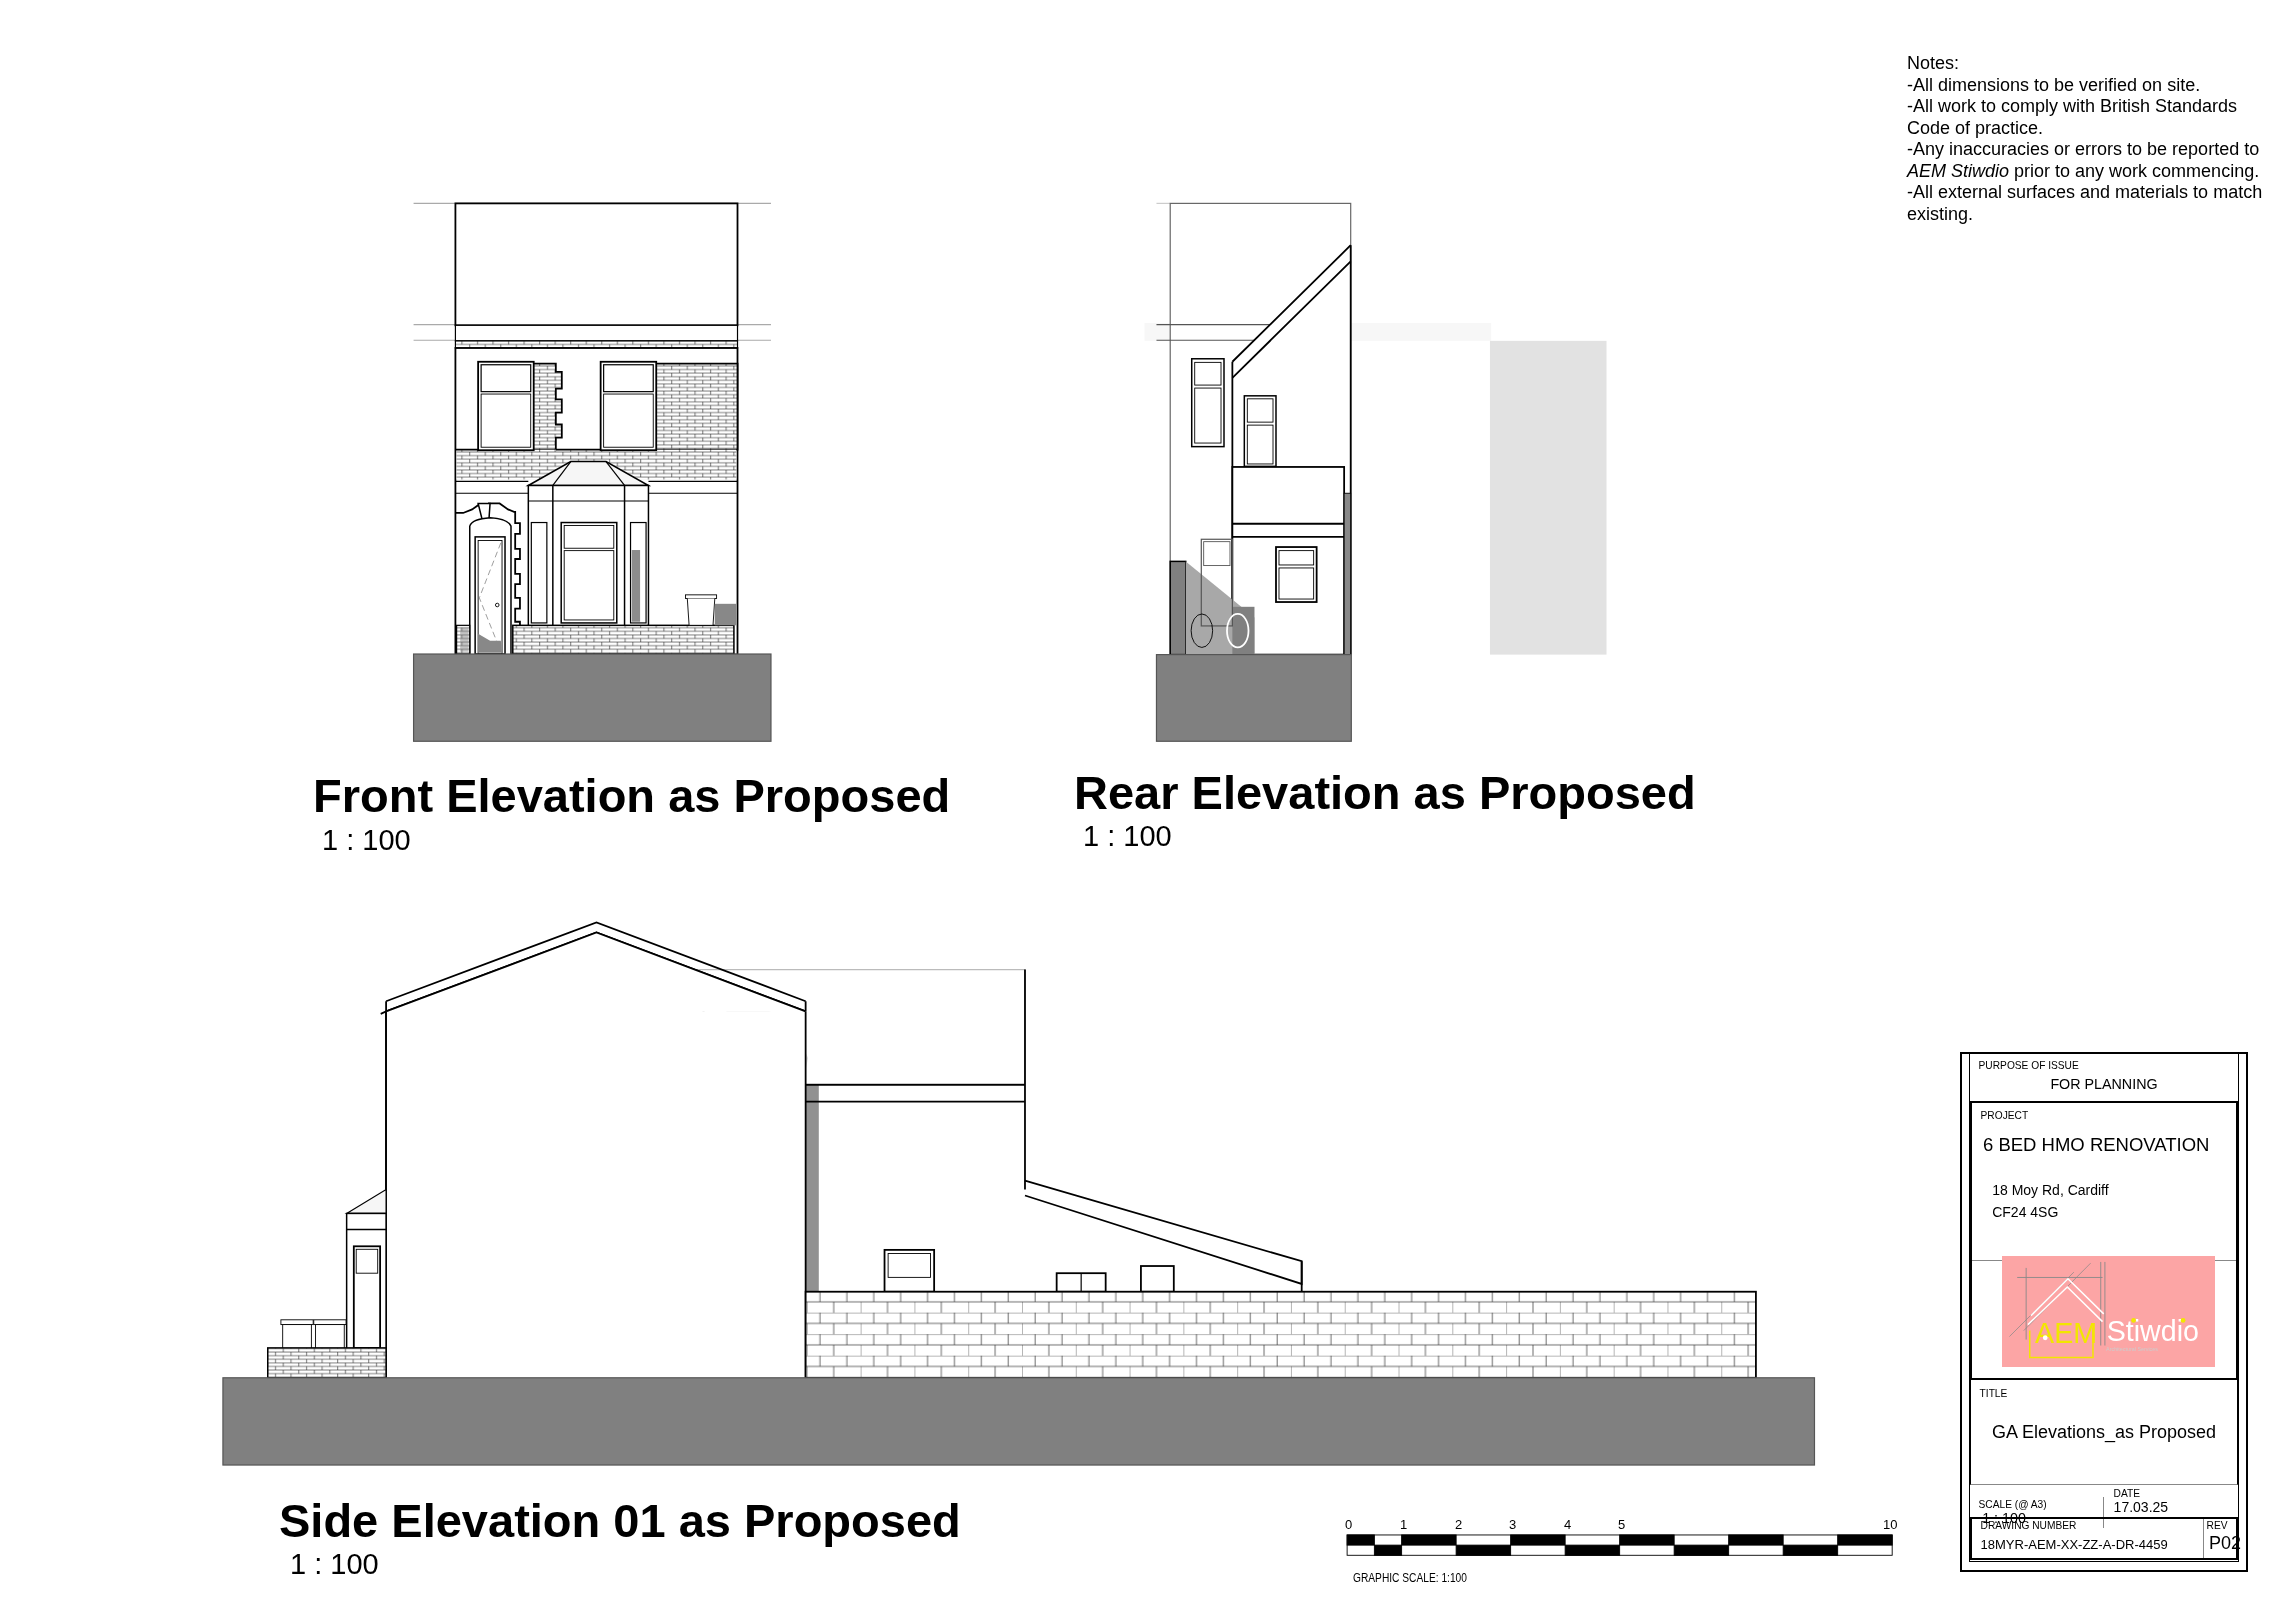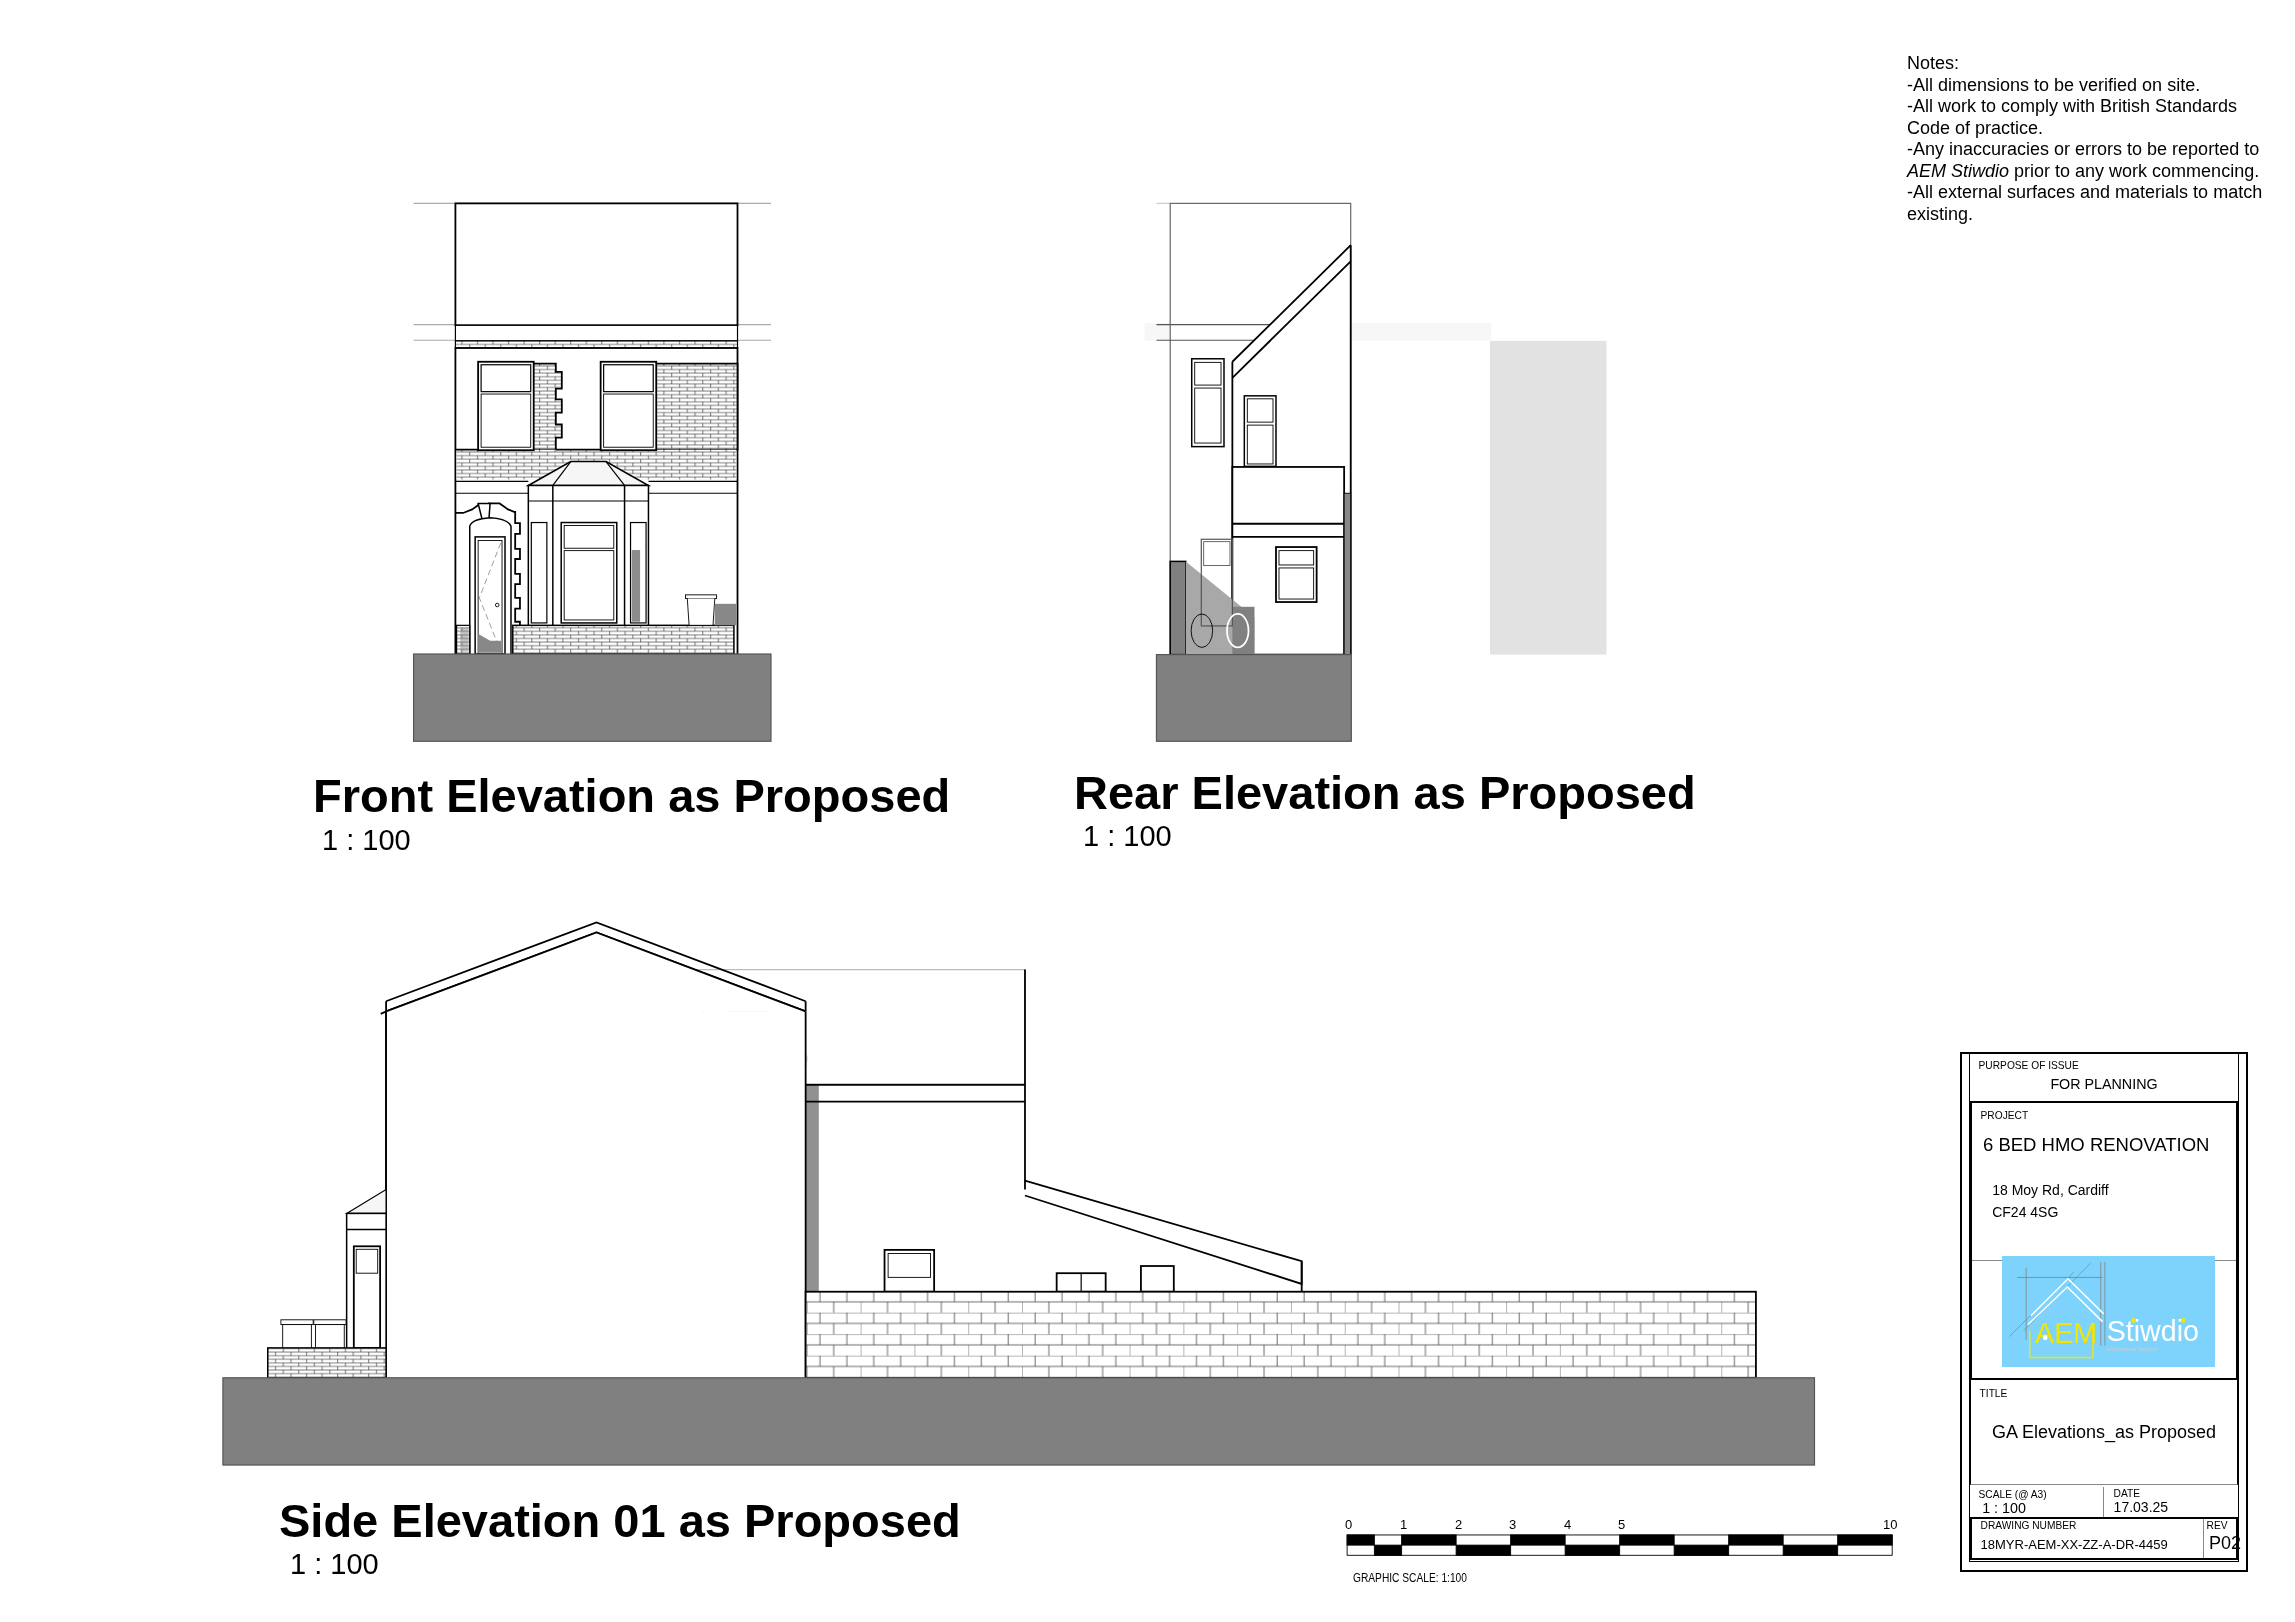--- a/index.html
+++ b/index.html
@@ -9,21 +9,21 @@
   .notes .title { }
   .notes em { font-style:italic; }
   .view-title { font-weight:bold; font-size:47px; letter-spacing:0px; white-space:nowrap; }
   .view-scale { font-size:29px; white-space:nowrap; }
   svg { position:absolute; left:0; top:0; }
   .tb { left:1960px; top:1052px; width:288px; height:520px; border:2.4px solid #000; box-sizing:border-box; }
   .tb-inner { position:absolute; left:7.2px; top:0; right:7.2px; bottom:8.4px;text-decoration:underline; }
   .cell { position:absolute; left:0; right:0; box-sizing:border-box; }
   .lbl { font-size:10.2px; position:absolute; left:8.4px; }
   .val { position:absolute; }
-  .logo { position:absolute; left:30px; top:16.7px; width:213px; height:111px; background:#7dd3fc; }
+  .logo { position:absolute; left:30px; top:16.7px; width:213px; height:111px; background:#fca5a5; }
   .scalebar-labels { font-size:13px; }
   .gs-label { font-size:12px; left:1353px; top:1571px; transform:scaleX(0.85); transform-origin:left; }
 </style>
 </head>
 <body>
 
 <div class="abs notes">
   <div class="title">Notes:</div>
   <div>-All dimensions to be verified on site.</div>
   <div>-All work to comply with British Standards</div>
@@ -293,21 +293,21 @@
         </svg>
       </div>
     </div>
 
     <div class="cell" style="top:326px;height:105px;border-left:1.2px solid #000;border-right:1.2px solid #000;border-bottom:1.2px solid #888;">
       <div class="lbl" style="top:8.4px;">TITLE</div>
       <div class="val" style="left:0;right:0;text-align:center;top:42px;font-size:18px;">GA Elevations_as Proposed</div>
     </div>
 
     <div class="cell" style="top:432px;height:31px;">
-      <div style="position:absolute;left:0;top:1px;width:50%;height:100%;border-right:1.2px solid #888;box-sizing:border-box;">
+      <div style="position:absolute;left:0;top:11px;width:50%;height:100%;border-right:1.2px solid #888;box-sizing:border-box;">
         <div class="lbl" style="top:2.4px;">SCALE (@ A3)</div>
         <div class="val" style="left:12px;top:13px;font-size:14.3px;">1 : 100</div>
       </div>
       <div style="position:absolute;left:50%;top:0;width:50%;height:100%;">
         <div class="lbl" style="top:2.4px;left:9.6px;">DATE</div>
         <div class="val" style="left:9.6px;top:13px;font-size:14px;">17.03.25</div>
       </div>
     </div>
 
     <div class="cell" style="top:463px;height:43px;border:2.4px solid #000;">

